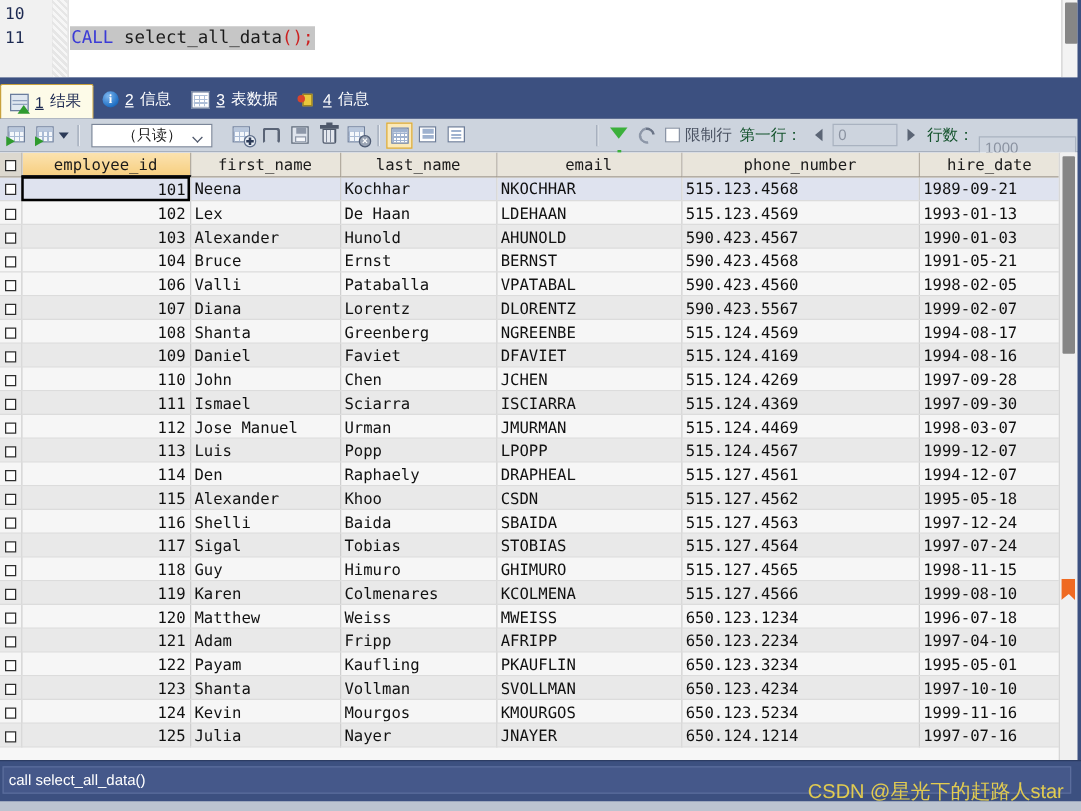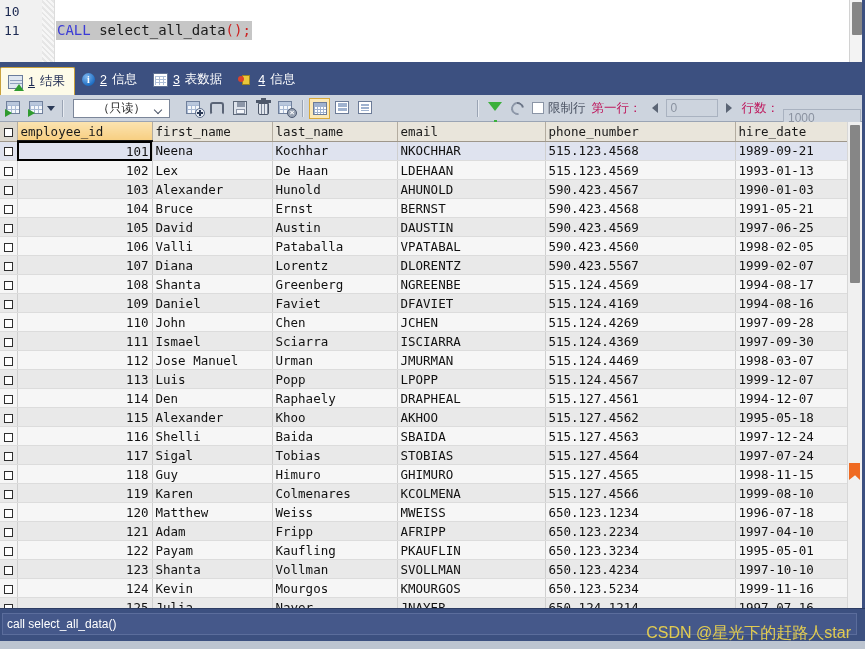--- a/index.html
+++ b/index.html
@@ -468,21 +468,21 @@
     flex: 0 0 auto;
     margin-left: 2px;
   }
   .tb-label {
     font-size: 12.5px;
     color: #4b5363;
     white-space: nowrap;
     flex: 0 0 auto;
     margin: 0 2px;
   }
-  .tb-label.dim { color: #be185d; }
+  .tb-label.dim { color: #14532d; }
   .spin-btn {
     width: 18px; height: 19px;
     background: #cdd4de;
     display: flex; align-items: center; justify-content: center;
     flex: 0 0 auto;
   }
   .spin-btn .tri-l {
     width: 0; height: 0;
     border-top: 5px solid transparent;
     border-bottom: 5px solid transparent;
@@ -524,21 +524,21 @@
     width: 848px;
     font-family: "DejaVu Sans Mono", monospace;
     font-size: 12.5px;
   }
   table.grid th {
     background: #e9e5db;
     border-right: 1px solid #b3aca0;
     border-bottom: 1px solid #9e978b;
     height: 18px;
     padding: 0 3px;
-    text-align: left;
+    text-align: center;
     font-weight: normal;
     color: #1a1a1a;
     white-space: nowrap;
     overflow: hidden;
   }
   table.grid th.sel-col {
     background: linear-gradient(to bottom,#fbe3b0 0%,#f7cf82 100%);
     border-bottom: 2px solid #1a1a1a;
   }
   table.grid th.rowhead-th {
@@ -839,29 +839,20 @@
           </tr>
           <tr class="even">
             <td class="rowhead"><span class="cbx"></span></td>
             <td class="num">104</td>
             <td>Bruce</td>
             <td>Ernst</td>
             <td>BERNST</td>
             <td>590.423.4568</td>
             <td>1991-05-21</td>
           </tr>
-          <tr class="odd">
-            <td class="rowhead"><span class="cbx"></span></td>
-            <td class="num">105</td>
-            <td>David</td>
-            <td>Austin</td>
-            <td>DAUSTIN</td>
-            <td>590.423.4569</td>
-            <td>1997-06-25</td>
-          </tr>
           <tr class="even">
             <td class="rowhead"><span class="cbx"></span></td>
             <td class="num">106</td>
             <td>Valli</td>
             <td>Pataballa</td>
             <td>VPATABAL</td>
             <td>590.423.4560</td>
             <td>1998-02-05</td>
           </tr>
           <tr class="odd">
@@ -934,21 +925,21 @@
             <td>Raphaely</td>
             <td>DRAPHEAL</td>
             <td>515.127.4561</td>
             <td>1994-12-07</td>
           </tr>
           <tr class="odd">
             <td class="rowhead"><span class="cbx"></span></td>
             <td class="num">115</td>
             <td>Alexander</td>
             <td>Khoo</td>
-            <td>AKHOO</td>
+            <td>CSDN</td>
             <td>515.127.4562</td>
             <td>1995-05-18</td>
           </tr>
           <tr class="even">
             <td class="rowhead"><span class="cbx"></span></td>
             <td class="num">116</td>
             <td>Shelli</td>
             <td>Baida</td>
             <td>SBAIDA</td>
             <td>515.127.4563</td>

